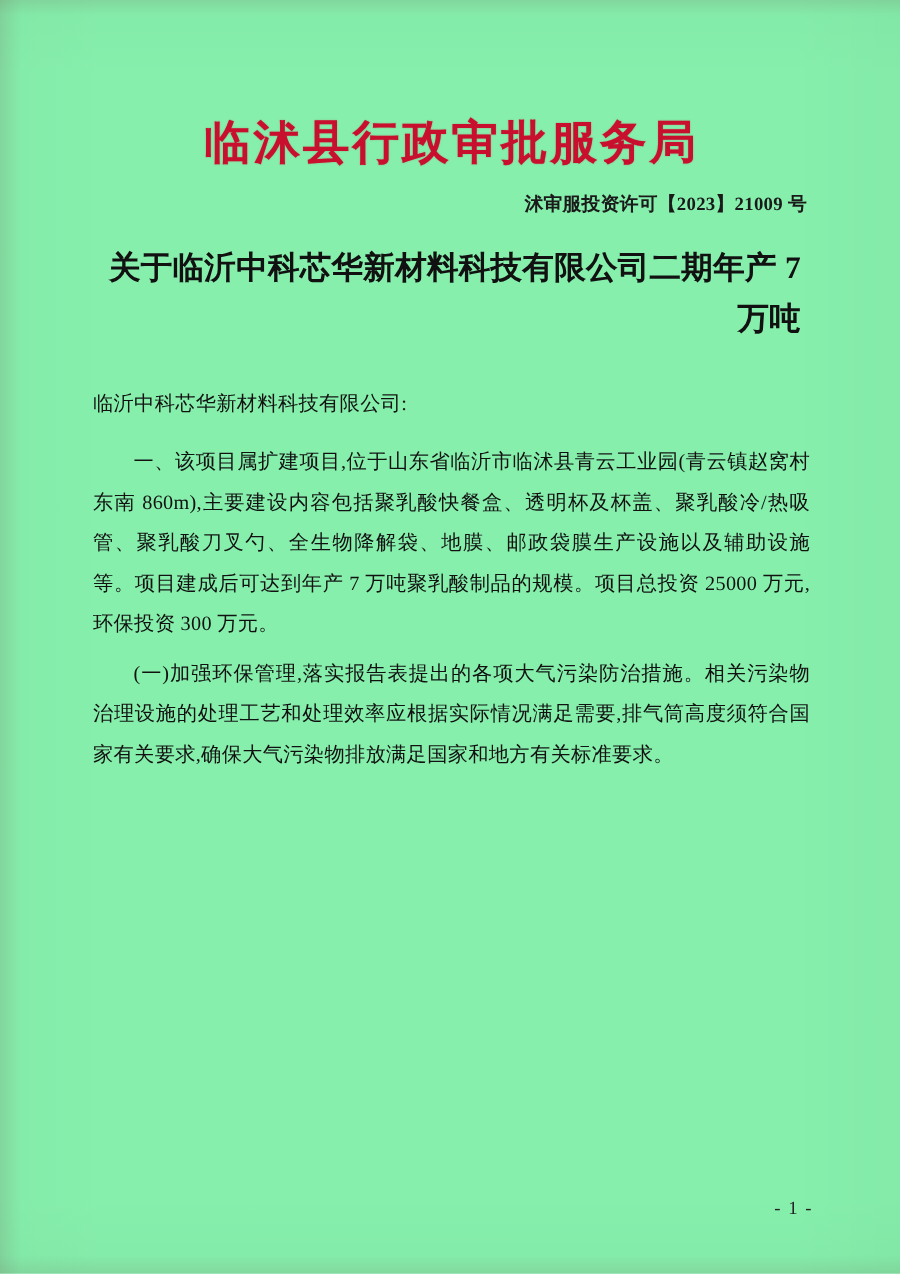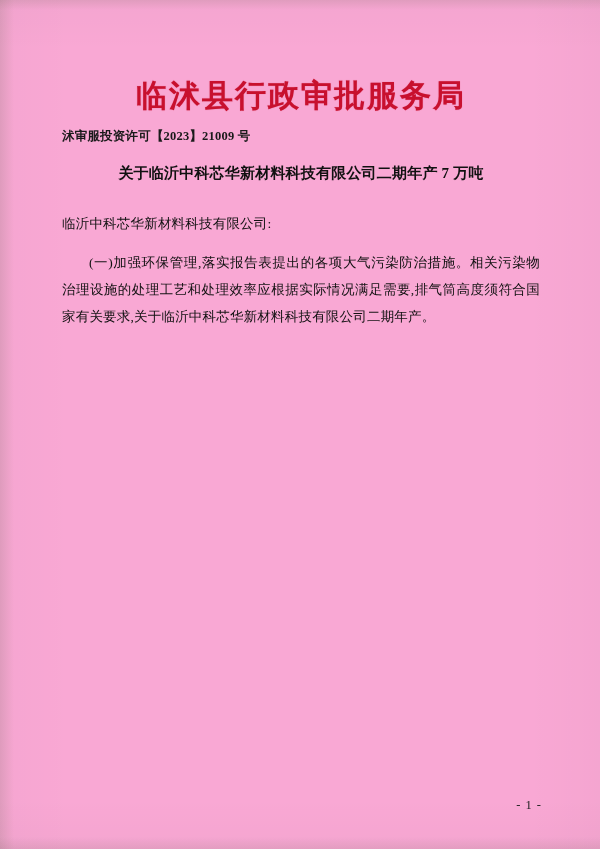--- a/index.html
+++ b/index.html
@@ -10,21 +10,21 @@
     width: 600px;
     height: 849px;
     background: #fdfcfa;
     font-family: "Liberation Serif", "DejaVu Serif", serif;
     overflow: hidden;
     position: relative;
   }
   .page {
     position: absolute;
     inset: 0;
-    background: #f9a8d4;
+    background: #86efac;
     padding: 0;
     box-sizing: border-box;
   }
   
   .paper-tex {
     position: absolute;
     inset: 0;
     pointer-events: none;
     background:
       linear-gradient(90deg, rgba(0,0,0,0.015) 0%, rgba(0,0,0,0) 12%, rgba(0,0,0,0) 88%, rgba(0,0,0,0.02) 100%),
@@ -45,30 +45,30 @@
     font-family: "DejaVu Serif", serif;
     font-weight: bold;
     font-size: 31px;
     letter-spacing: 2px;
     line-height: 1.15;
     margin: 0 0 2px 0;
     white-space: nowrap;
     text-shadow: 0 0 1px rgba(200,16,46,0.45);
   }
   .doc-number {
-    text-align: left;
+    text-align: right;
     font-size: 12.5px;
     color: #1a1a1a;
     margin: 14px 2px 0 0;
     font-weight: bold;
     letter-spacing: 0.2px;
   }
   .doc-title {
-    text-align: center;
-    font-size: 15px;
+    text-align: right;
+    font-size: 21px;
     font-weight: bold;
     line-height: 1.65;
     margin: 16px 6px 0 6px;
     color: #111;
     letter-spacing: 0.2px;
   }
   .salutation {
     font-size: 13.5px;
     margin: 30px 0 16px 0;
     color: #111;
@@ -134,18 +134,19 @@
     <h1 class="org-title">临沭县行政审批服务局</h1>
 
     <div class="doc-number">沭审服投资许可【2023】21009 号</div>
 
     <div class="doc-title">
       <div>关于临沂中科芯华新材料科技有限公司二期年产 7 万吨</div>
     </div>
 
     <div class="salutation">临沂中科芯华新材料科技有限公司:</div>
 
-    <p class="body-p">(一)加强环保管理,落实报告表提出的各项大气污染防治措施。相关污染物治理设施的处理工艺和处理效率应根据实际情况满足需要,排气筒高度须符合国家有关要求,关于临沂中科芯华新材料科技有限公司二期年产。</p>
+    <p class="body-p">一、该项目属扩建项目,位于山东省临沂市临沭县青云工业园(青云镇赵窝村东南 860m),主要建设内容包括聚乳酸快餐盒、透明杯及杯盖、聚乳酸冷/热吸管、聚乳酸刀叉勺、全生物降解袋、地膜、邮政袋膜生产设施以及辅助设施等。项目建成后可达到年产 7 万吨聚乳酸制品的规模。项目总投资 25000 万元,环保投资 300 万元。</p>
+    <p class="body-p">(一)加强环保管理,落实报告表提出的各项大气污染防治措施。相关污染物治理设施的处理工艺和处理效率应根据实际情况满足需要,排气筒高度须符合国家有关要求,确保大气污染物排放满足国家和地方有关标准要求。</p>
 
   </div>
 
   <div class="page-footer">- 1 -</div>
 </div>
 
 </body></html>

